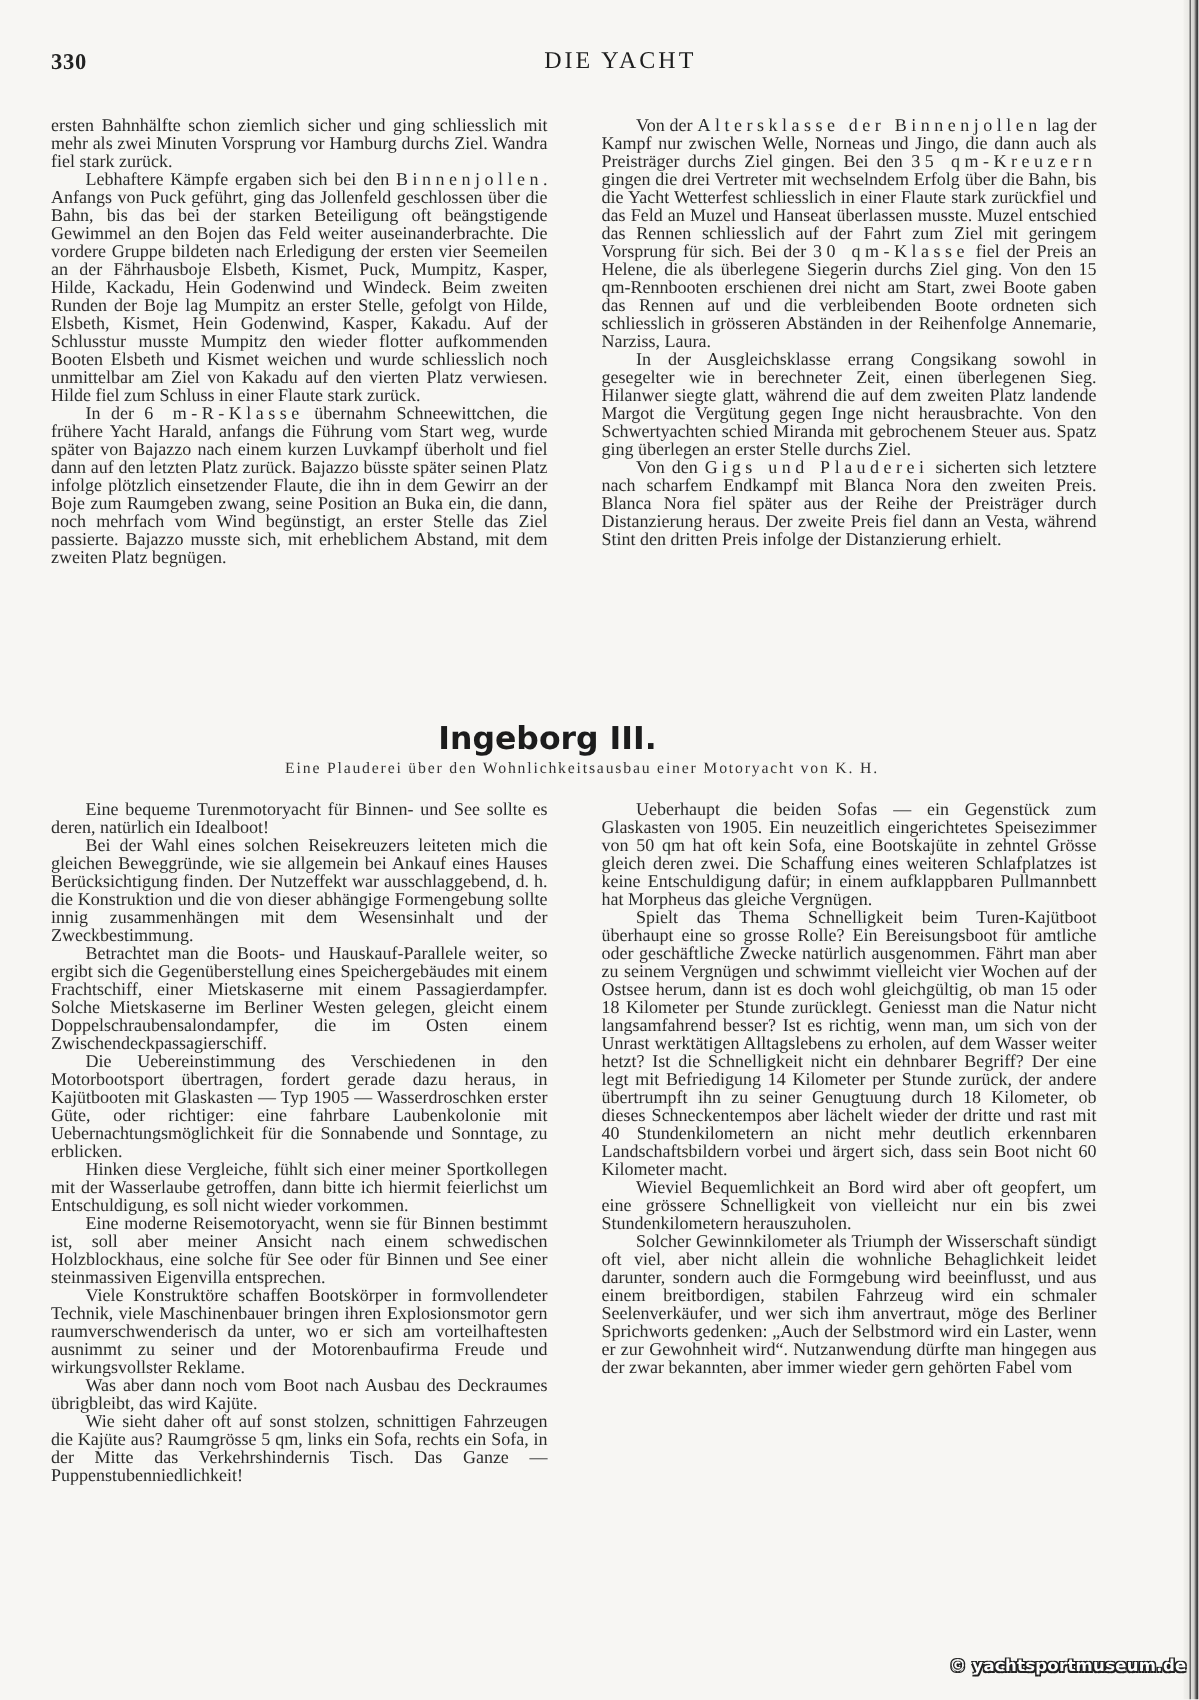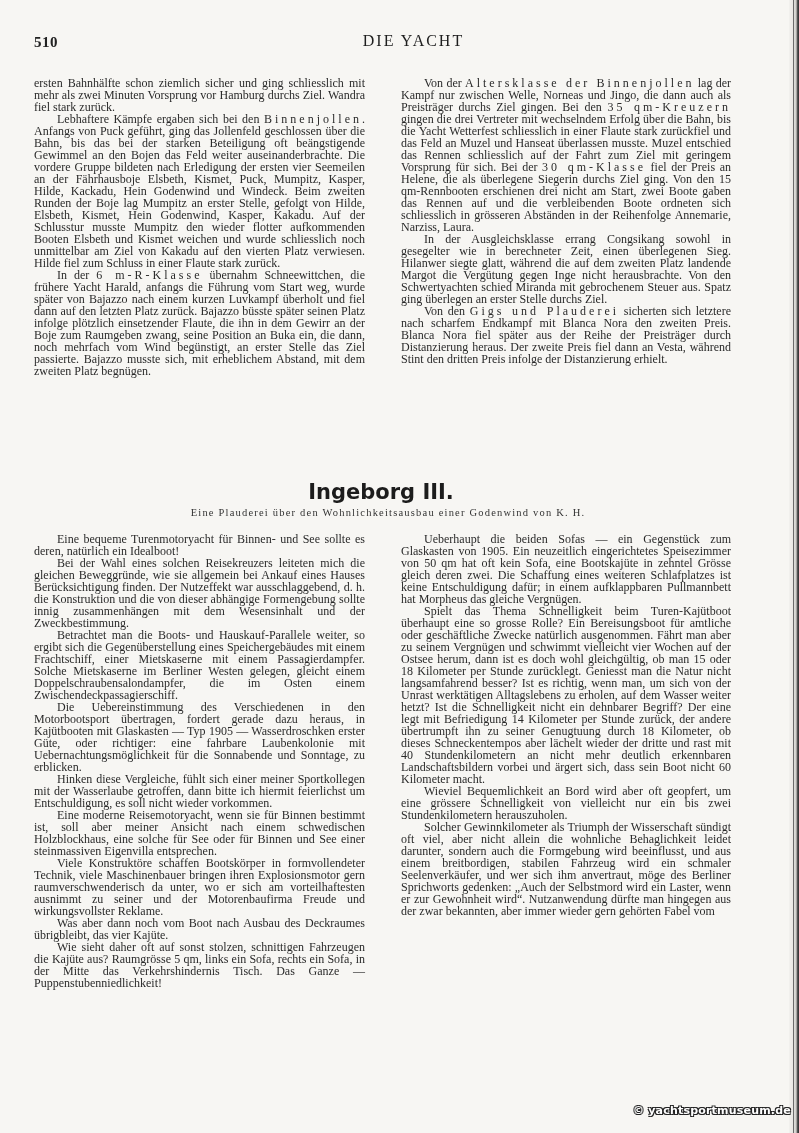--- a/index.html
+++ b/index.html
@@ -19,58 +19,58 @@
   .page-number { position:absolute; left:34px; top:34px; font-size:15px; font-weight:bold; letter-spacing:0.5px; color:#222; }
   .running-head { position:absolute; left:14px; width:799px; top:32px; text-align:center; font-size:16px; letter-spacing:2px; color:#1e1e1e; }
   .col { position:absolute; font-size:12px; line-height:12px; text-align:justify; }
   .col p { margin:0; text-indent:23px; }
   .col p.noindent { text-indent:0; }
   .col-left-top  { left:34px;  top:77px; width:331px; }
   .col-right-top { left:401px; top:77px; width:330px; }
   .col-left-bot  { left:34px;  top:533px; width:331px; }
   .col-right-bot { left:401px; top:533px; width:330px; }
   .spaced { letter-spacing:3px; }
-  .article-title { position:absolute; left:0; width:730px; top:480px; text-align:center; font-family:"DejaVu Sans","Liberation Sans",sans-serif; font-weight:bold; font-size:21px; color:#1c1c1c;padding-left:16px; }
+  .article-title { position:absolute; left:0; width:730px; top:480px; text-align:center; font-family:"DejaVu Sans","Liberation Sans",sans-serif; font-weight:bold; font-size:21px; color:#1c1c1c; }
   .article-sub { position:absolute; left:0; width:776px; top:507px; text-align:center; font-size:10.5px; letter-spacing:1.2px; color:#333; }
   .watermark { position:absolute; right:8px; top:1104px; font-family:"DejaVu Sans","Liberation Sans",sans-serif; font-weight:bold; font-size:11px; color:#fff;
     text-shadow: -1px -1px 0 #222, 1px -1px 0 #222, -1px 1px 0 #222, 1px 1px 0 #222; letter-spacing:0.2px; }
 </style>
 </head>
 <body>
 
 <div class="page">
   <div class="edge"></div>
   <div class="edge-line"></div>
 
-  <div class="page-number">510</div>
+  <div class="page-number">330</div>
   <div class="running-head">DIE YACHT</div>
 
   <div class="col col-left-top" id="race-left">
       <p class="noindent"><span>ersten Bahnhälfte schon ziemlich sicher und ging schliesslich mit mehr als zwei Minuten Vorsprung vor Hamburg durchs Ziel. Wandra fiel stark zurück.</span></p>
       <p><span>Lebhaftere Kämpfe ergaben sich bei den </span><span class="spaced">Binnenjollen</span><span>. Anfangs von Puck geführt, ging das Jollenfeld geschlossen über die Bahn, bis das bei der starken Beteiligung oft beängstigende Gewimmel an den Bojen das Feld weiter auseinanderbrachte. Die vordere Gruppe bildeten nach Erledigung der ersten vier Seemeilen an der Fährhausboje Elsbeth, Kismet, Puck, Mumpitz, Kasper, Hilde, Kackadu, Hein Godenwind und Windeck. Beim zweiten Runden der Boje lag Mumpitz an erster Stelle, gefolgt von Hilde, Elsbeth, Kismet, Hein Godenwind, Kasper, Kakadu. Auf der Schlusstur musste Mumpitz den wieder flotter aufkommenden Booten Elsbeth und Kismet weichen und wurde schliesslich noch unmittelbar am Ziel von Kakadu auf den vierten Platz verwiesen. Hilde fiel zum Schluss in einer Flaute stark zurück.</span></p>
       <p><span>In der </span><span class="spaced">6 m-R-Klasse</span><span> übernahm Schneewittchen, die frühere Yacht Harald, anfangs die Führung vom Start weg, wurde später von Bajazzo nach einem kurzen Luvkampf überholt und fiel dann auf den letzten Platz zurück. Bajazzo büsste später seinen Platz infolge plötzlich einsetzender Flaute, die ihn in dem Gewirr an der Boje zum Raumgeben zwang, seine Position an Buka ein, die dann, noch mehrfach vom Wind begünstigt, an erster Stelle das Ziel passierte. Bajazzo musste sich, mit erheblichem Abstand, mit dem zweiten Platz begnügen.</span></p>
     </div>
   <div class="col col-right-top" id="race-right">
       <p><span>Von der </span><span class="spaced">Altersklasse der Binnenjollen</span><span> lag der Kampf nur zwischen Welle, Norneas und Jingo, die dann auch als Preisträger durchs Ziel gingen. Bei den </span><span class="spaced">35 qm-Kreuzern</span><span> gingen die drei Vertreter mit wechselndem Erfolg über die Bahn, bis die Yacht Wetterfest schliesslich in einer Flaute stark zurückfiel und das Feld an Muzel und Hanseat überlassen musste. Muzel entschied das Rennen schliesslich auf der Fahrt zum Ziel mit geringem Vorsprung für sich. Bei der </span><span class="spaced">30 qm-Klasse</span><span> fiel der Preis an Helene, die als überlegene Siegerin durchs Ziel ging. Von den 15 qm-Rennbooten erschienen drei nicht am Start, zwei Boote gaben das Rennen auf und die verbleibenden Boote ordneten sich schliesslich in grösseren Abständen in der Reihenfolge Annemarie, Narziss, Laura.</span></p>
       <p><span>In der Ausgleichsklasse errang Congsikang sowohl in gesegelter wie in berechneter Zeit, einen überlegenen Sieg. Hilanwer siegte glatt, während die auf dem zweiten Platz landende Margot die Vergütung gegen Inge nicht herausbrachte. Von den Schwertyachten schied Miranda mit gebrochenem Steuer aus. Spatz ging überlegen an erster Stelle durchs Ziel.</span></p>
       <p><span>Von den </span><span class="spaced">Gigs und Plauderei</span><span> sicherten sich letztere nach scharfem Endkampf mit Blanca Nora den zweiten Preis. Blanca Nora fiel später aus der Reihe der Preisträger durch Distanzierung heraus. Der zweite Preis fiel dann an Vesta, während Stint den dritten Preis infolge der Distanzierung erhielt.</span></p>
     </div>
 
   <div class="article-title">Ingeborg III.</div>
-  <div class="article-sub">Eine Plauderei über den Wohnlichkeitsausbau einer Godenwind von K. H.</div>
+  <div class="article-sub">Eine Plauderei über den Wohnlichkeitsausbau einer Motoryacht von K. H.</div>
 
   <div class="col col-left-bot" id="art-left">
       <p>Eine bequeme Turenmotoryacht für Binnen- und See sollte es deren, natürlich ein Idealboot!</p>
       <p>Bei der Wahl eines solchen Reisekreuzers leiteten mich die gleichen Beweggründe, wie sie allgemein bei Ankauf eines Hauses Berücksichtigung finden. Der Nutzeffekt war ausschlaggebend, d. h. die Konstruktion und die von dieser abhängige Formengebung sollte innig zusammenhängen mit dem Wesensinhalt und der Zweckbestimmung.</p>
       <p>Betrachtet man die Boots- und Hauskauf-Parallele weiter, so ergibt sich die Gegenüberstellung eines Speichergebäudes mit einem Frachtschiff, einer Mietskaserne mit einem Passagierdampfer. Solche Mietskaserne im Berliner Westen gelegen, gleicht einem Doppelschraubensalondampfer, die im Osten einem Zwischendeckpassagierschiff.</p>
       <p>Die Uebereinstimmung des Verschiedenen in den Motorbootsport übertragen, fordert gerade dazu heraus, in Kajütbooten mit Glaskasten — Typ 1905 — Wasserdroschken erster Güte, oder richtiger: eine fahrbare Laubenkolonie mit Uebernachtungsmöglichkeit für die Sonnabende und Sonntage, zu erblicken.</p>
       <p>Hinken diese Vergleiche, fühlt sich einer meiner Sportkollegen mit der Wasserlaube getroffen, dann bitte ich hiermit feierlichst um Entschuldigung, es soll nicht wieder vorkommen.</p>
       <p>Eine moderne Reisemotoryacht, wenn sie für Binnen bestimmt ist, soll aber meiner Ansicht nach einem schwedischen Holzblockhaus, eine solche für See oder für Binnen und See einer steinmassiven Eigenvilla entsprechen.</p>
       <p>Viele Konstruktöre schaffen Bootskörper in formvollendeter Technik, viele Maschinenbauer bringen ihren Explosionsmotor gern raumverschwenderisch da unter, wo er sich am vorteilhaftesten ausnimmt zu seiner und der Motorenbaufirma Freude und wirkungsvollster Reklame.</p>
-      <p>Was aber dann noch vom Boot nach Ausbau des Deckraumes übrigbleibt, das vier Kajüte.</p>
+      <p>Was aber dann noch vom Boot nach Ausbau des Deckraumes übrigbleibt, das wird Kajüte.</p>
       <p>Wie sieht daher oft auf sonst stolzen, schnittigen Fahrzeugen die Kajüte aus? Raumgrösse 5 qm, links ein Sofa, rechts ein Sofa, in der Mitte das Verkehrshindernis Tisch. Das Ganze — Puppenstubenniedlichkeit!</p>
     </div>
   <div class="col col-right-bot" id="art-right">
       <p>Ueberhaupt die beiden Sofas — ein Gegenstück zum Glaskasten von 1905. Ein neuzeitlich eingerichtetes Speisezimmer von 50 qm hat oft kein Sofa, eine Bootskajüte in zehntel Grösse gleich deren zwei. Die Schaffung eines weiteren Schlafplatzes ist keine Entschuldigung dafür; in einem aufklappbaren Pullmannbett hat Morpheus das gleiche Vergnügen.</p>
       <p>Spielt das Thema Schnelligkeit beim Turen-Kajütboot überhaupt eine so grosse Rolle? Ein Bereisungsboot für amtliche oder geschäftliche Zwecke natürlich ausgenommen. Fährt man aber zu seinem Vergnügen und schwimmt vielleicht vier Wochen auf der Ostsee herum, dann ist es doch wohl gleichgültig, ob man 15 oder 18 Kilometer per Stunde zurücklegt. Geniesst man die Natur nicht langsamfahrend besser? Ist es richtig, wenn man, um sich von der Unrast werktätigen Alltagslebens zu erholen, auf dem Wasser weiter hetzt? Ist die Schnelligkeit nicht ein dehnbarer Begriff? Der eine legt mit Befriedigung 14 Kilometer per Stunde zurück, der andere übertrumpft ihn zu seiner Genugtuung durch 18 Kilometer, ob dieses Schneckentempos aber lächelt wieder der dritte und rast mit 40 Stundenkilometern an nicht mehr deutlich erkennbaren Landschaftsbildern vorbei und ärgert sich, dass sein Boot nicht 60 Kilometer macht.</p>
       <p>Wieviel Bequemlichkeit an Bord wird aber oft geopfert, um eine grössere Schnelligkeit von vielleicht nur ein bis zwei Stundenkilometern herauszuholen.</p>
       <p>Solcher Gewinnkilometer als Triumph der Wisserschaft sündigt oft viel, aber nicht allein die wohnliche Behaglichkeit leidet darunter, sondern auch die Formgebung wird beeinflusst, und aus einem breitbordigen, stabilen Fahrzeug wird ein schmaler Seelenverkäufer, und wer sich ihm anvertraut, möge des Berliner Sprichworts gedenken: „Auch der Selbstmord wird ein Laster, wenn er zur Gewohnheit wird“. Nutzanwendung dürfte man hingegen aus der zwar bekannten, aber immer wieder gern gehörten Fabel vom</p>
     </div>
 
   <div class="watermark">© yachtsportmuseum.de</div>

